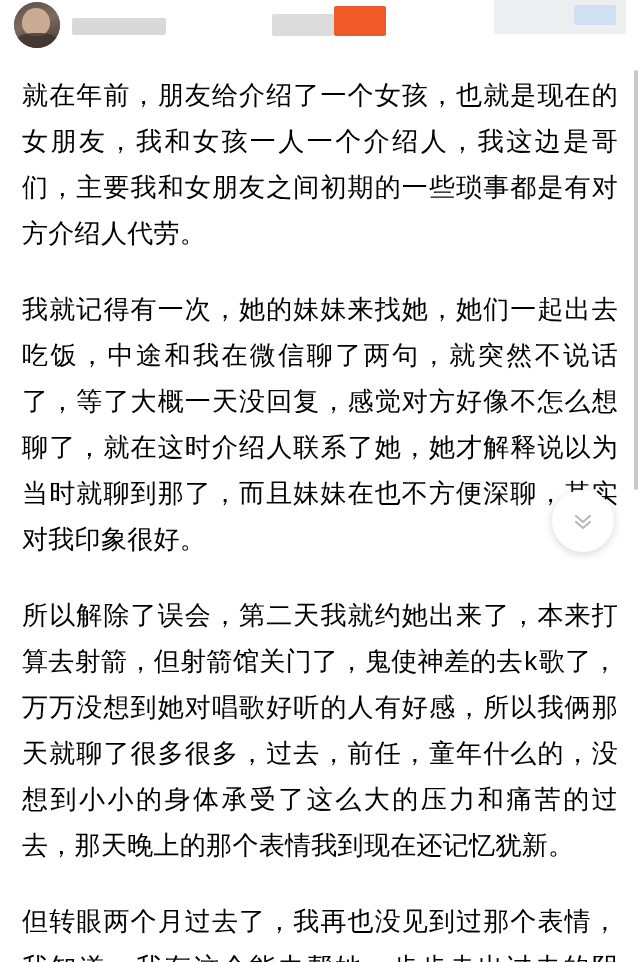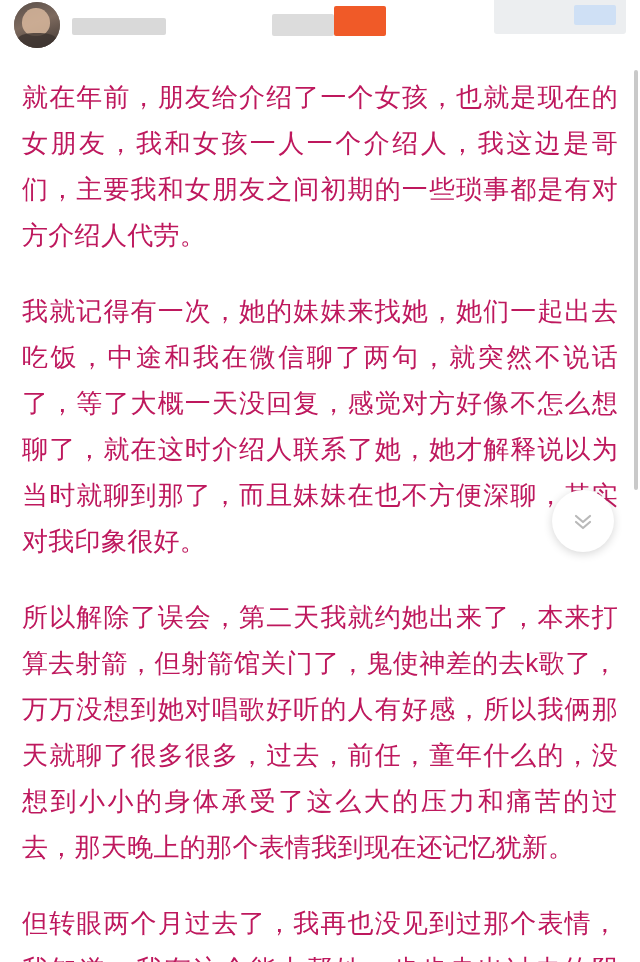--- a/index.html
+++ b/index.html
@@ -118,25 +118,25 @@
   }
 
   
   .article {
     padding: 18px 22px 0 22px;
     box-sizing: border-box;
   }
   .para {
     font-size: 26px;
     line-height: 46px;
-    color: #be185d;
+    color: #000000;
     letter-spacing: 0.3px;
     margin: 0 0 30px 0;
     text-align: justify;
-    font-family: Liberation Sans, sans-serif;
+    font-family: Liberation Mono, monospace;
   }
 
   
   .scroll-fab {
     position: absolute;
     right: 26px;
     top: 490px;
     width: 62px;
     height: 62px;
     border-radius: 50%;

